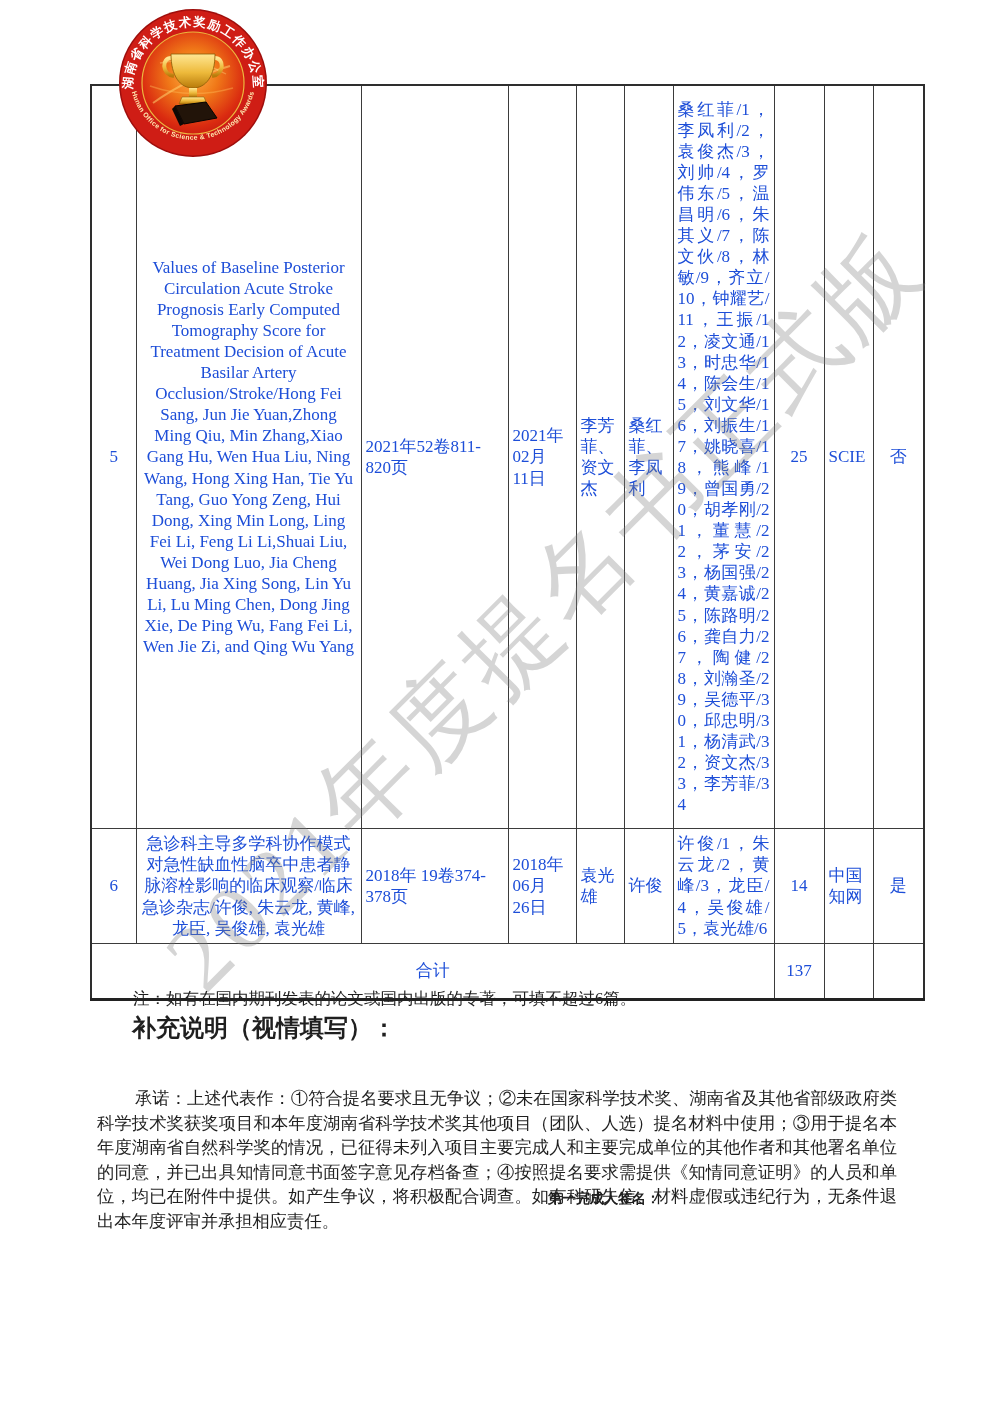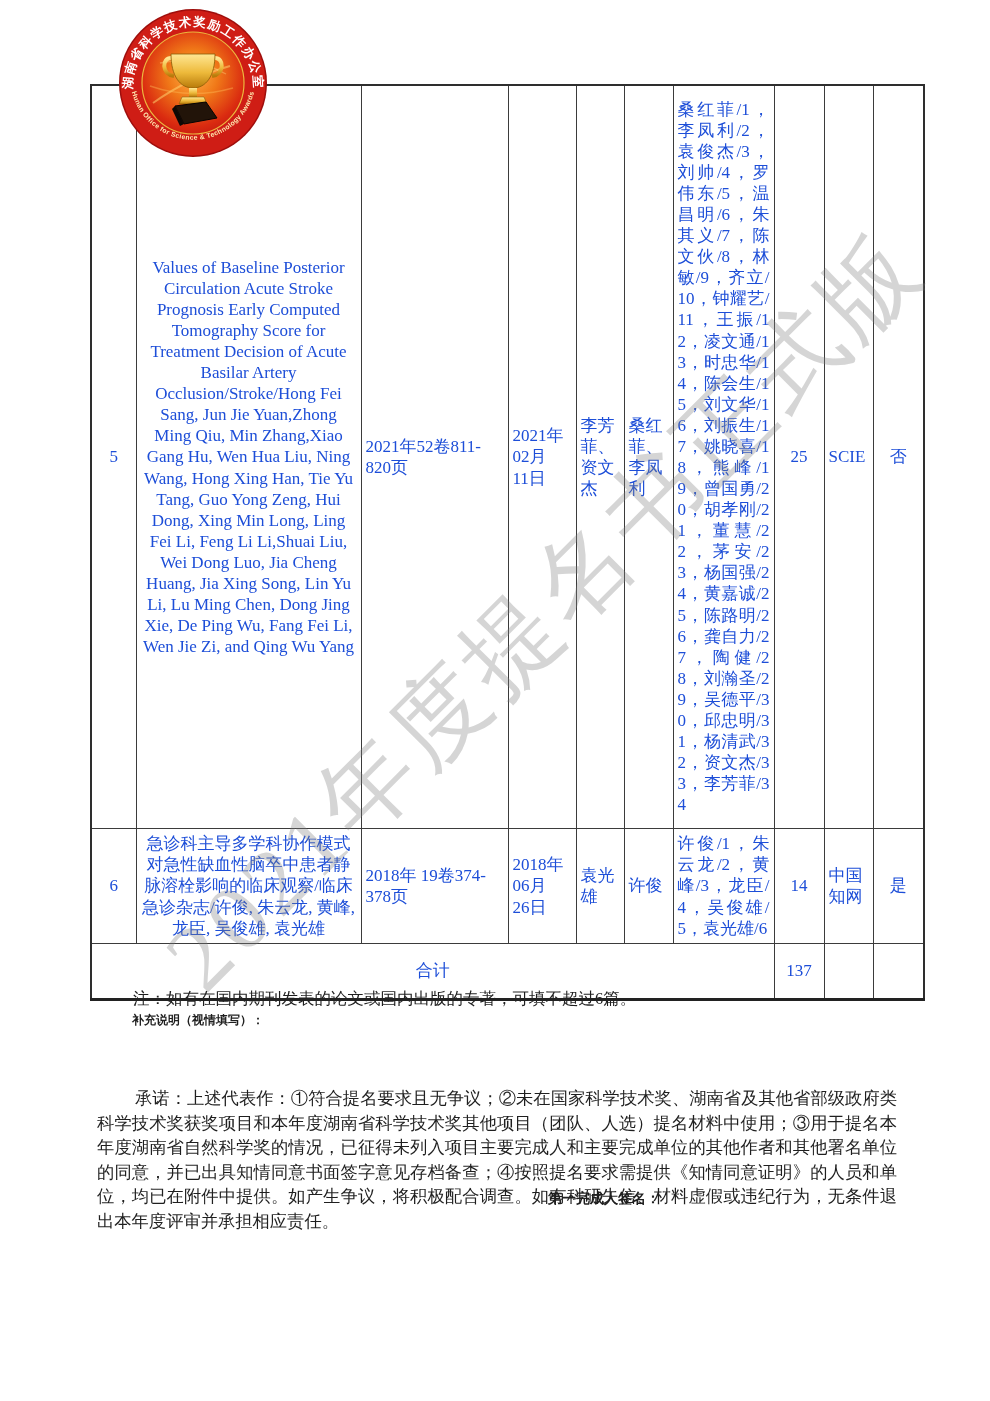--- a/index.html
+++ b/index.html
@@ -44,21 +44,21 @@
     color:rgba(128,128,128,0.33);
     z-index:4; pointer-events:none;
     font-family:"Liberation Serif","DejaVu Serif",serif;
   }
 
   
   .logo { position:absolute; left:118px; top:8px; width:150px; height:150px; z-index:10; }
 
   
   .note-line   { position:absolute; left:133px; top:988px;  font-size:16.5px;text-align:center; }
-  .supplement  { position:absolute; left:132px; top:1012px; font-size:12px; font-weight:700; }
+  .supplement  { position:absolute; left:132px; top:1012px; font-size:24px; font-weight:700; }
   .commitment  { position:absolute; left:97px;  top:1060px; width:800px;
                  font-size:17.3px; line-height:24.5px; text-align:justify; text-indent:38px;margin-top:27px; }
   .signature   { position:absolute; left:548px; top:1190px; font-size:14px; font-weight:700; }
 </style>
 </head>
 <body>
 
 <table class="pubs">
   <colgroup>
     <col style="width:45px">

